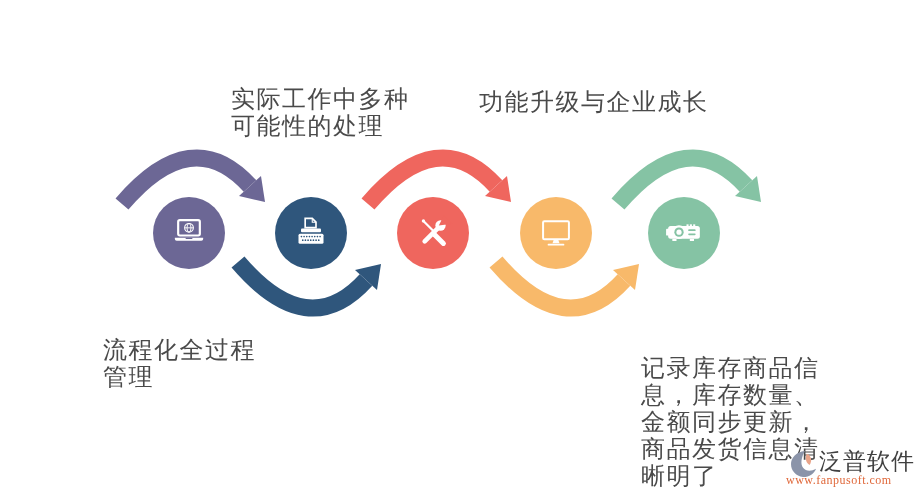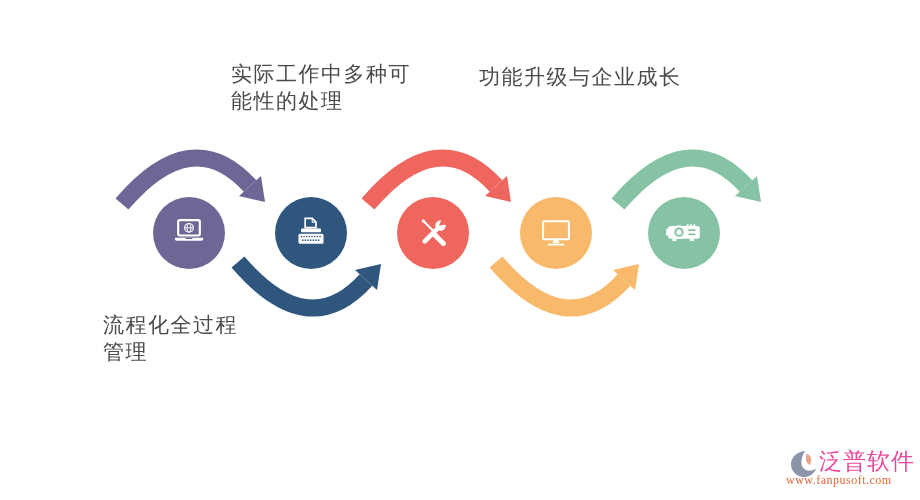--- a/index.html
+++ b/index.html
@@ -2,22 +2,22 @@
 <html><head>
 <meta charset="utf-8">
 <style>
   html,body{margin:0;padding:0;}
   body{font-family:"Liberation Sans","DejaVu Sans",sans-serif;}
   .stage{
     position:relative;width:920px;height:500px;background:#ffffff;overflow:hidden;
     color:#4a4a4a;
   }
   .label{
-    position:absolute;font-size:21px;line-height:27px;letter-spacing:1.5px;
-    color:#4a4a4a;word-break:break-all;
+    position:absolute;font-size:24px;line-height:27px;letter-spacing:1.5px;
+    color:#4a4a4a;word-break:break-all;margin-top:25px;
   }
   .label.nowrap{white-space:nowrap;word-break:keep-all;}
   .circle{
     position:absolute;width:72px;height:72px;border-radius:50%;
     background-color:currentColor;display:flex;align-items:center;justify-content:center;
   }
   .circle svg{display:block;}
   .arrow{position:absolute;display:block;}
   .arrow svg{display:block;overflow:visible;}
   .arrow path{stroke:currentColor;stroke-width:17;fill:none;}
@@ -33,20 +33,21 @@
   .watermark-icon{position:absolute;left:791px;top:450px;}
 </style>
 </head>
 <body>
 
 <div class="stage">
 
   <div class="label" style="left:103px;top:311px;width:156px">流程化全过程管理</div>
   <div class="label" style="left:231px;top:60px;width:198px">实际工作中多种可能性的处理</div>
   <div class="label nowrap" style="left:479px;top:63px">功能升级与企业成长</div>
+  <div class="label" style="left:641px;top:329px;width:200px">记录库存商品信息，库存数量、金额同步更新，商品发货信息清晰明了</div>
 
   <span class="arrow" style="left: 112px; top: 142px; color: rgb(108, 103, 149);">
     <svg width="160" height="80" viewBox="0 0 160 80">
       <path d="M10 62 Q80 -20 138 44"></path>
       <polygon points="153,60 127,54 149,34"></polygon>
     </svg>
   </span>
   <span class="arrow" style="left: 358px; top: 142px; color: rgb(239, 102, 94);">
     <svg width="160" height="80" viewBox="0 0 160 80">
       <path d="M10 62 Q80 -20 138 44"></path>
@@ -145,16 +146,16 @@
       <rect x="31" y="31" width="5" height="2.6" fill="#fff"></rect>
     </svg>
   </div>
 
   <span class="watermark-icon">
     <svg width="26" height="28" viewBox="0 0 28 28">
       <path d="M15 0 C5 1 0 8 0 14 C0 21 5 27 13 28 C20 28 25 24 27 19 C22 22 16 22 13 18 C10 14 11 7 15 0 Z" fill="#8b94a9"></path>
       <path d="M17 3 C22 5 23 11 20 15 C16 13 15 8 17 3 Z" fill="#e9a489"></path>
     </svg>
   </span>
-  <div class="watermark-brand" style="color: #ec4899;">泛普软件</div>
+  <div class="watermark-brand" style="color: #404040;">泛普软件</div>
   <div class="watermark-url" style="color: rgb(224, 104, 58);">www.fanpusoft.com</div>
 
 </div>
 
 </body></html>

